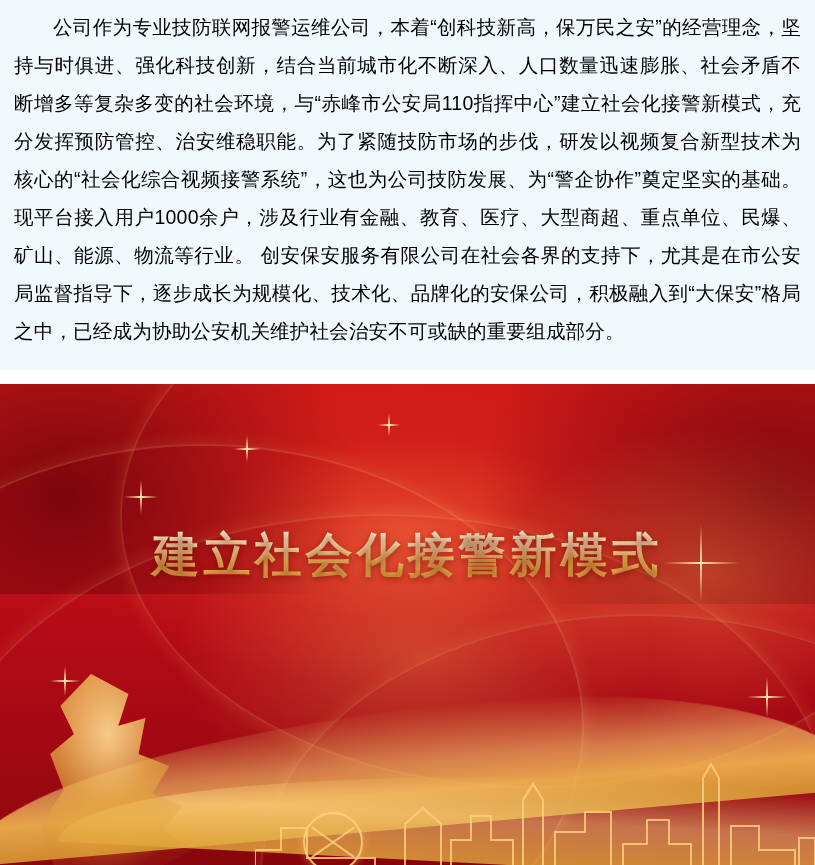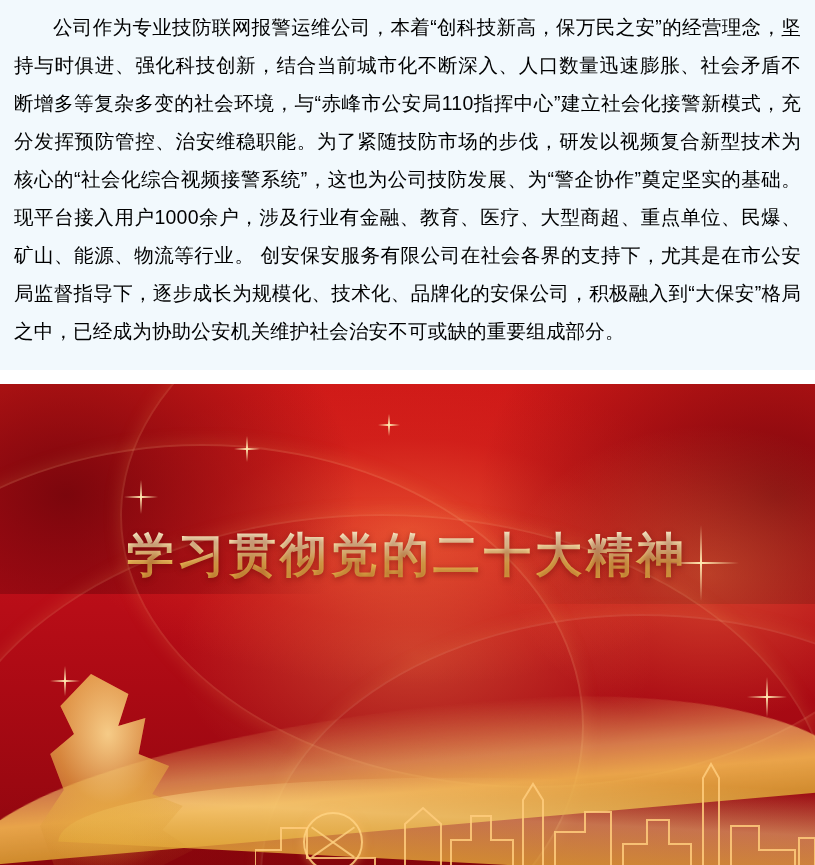--- a/index.html
+++ b/index.html
@@ -238,21 +238,21 @@
     <div class="arc a4"></div>
 
     <div class="star s1"></div>
     <div class="star s2"></div>
     <div class="star s3"></div>
     <div class="star s4"></div>
     <div class="star s5"></div>
     <div class="star s6"></div>
 
     <div class="banner-text">
-      <div class="headline-1">学习贯彻党的二十大精神</div>
+      <div class="headline-1">建立社会化接警新模式</div>
     </div>
 
     <div class="ribbon"></div>
     <div class="ribbon2"></div>
     <div class="statue"></div>
 
     <div class="city">
       <svg width="560" height="120" viewBox="0 0 560 120">
         <g fill="none" stroke="rgba(255,205,125,0.85)" stroke-width="2">
           <path d="M0 118 L0 96 L26 96 L26 74 L52 74 L52 104 L120 104 L120 118"></path>

